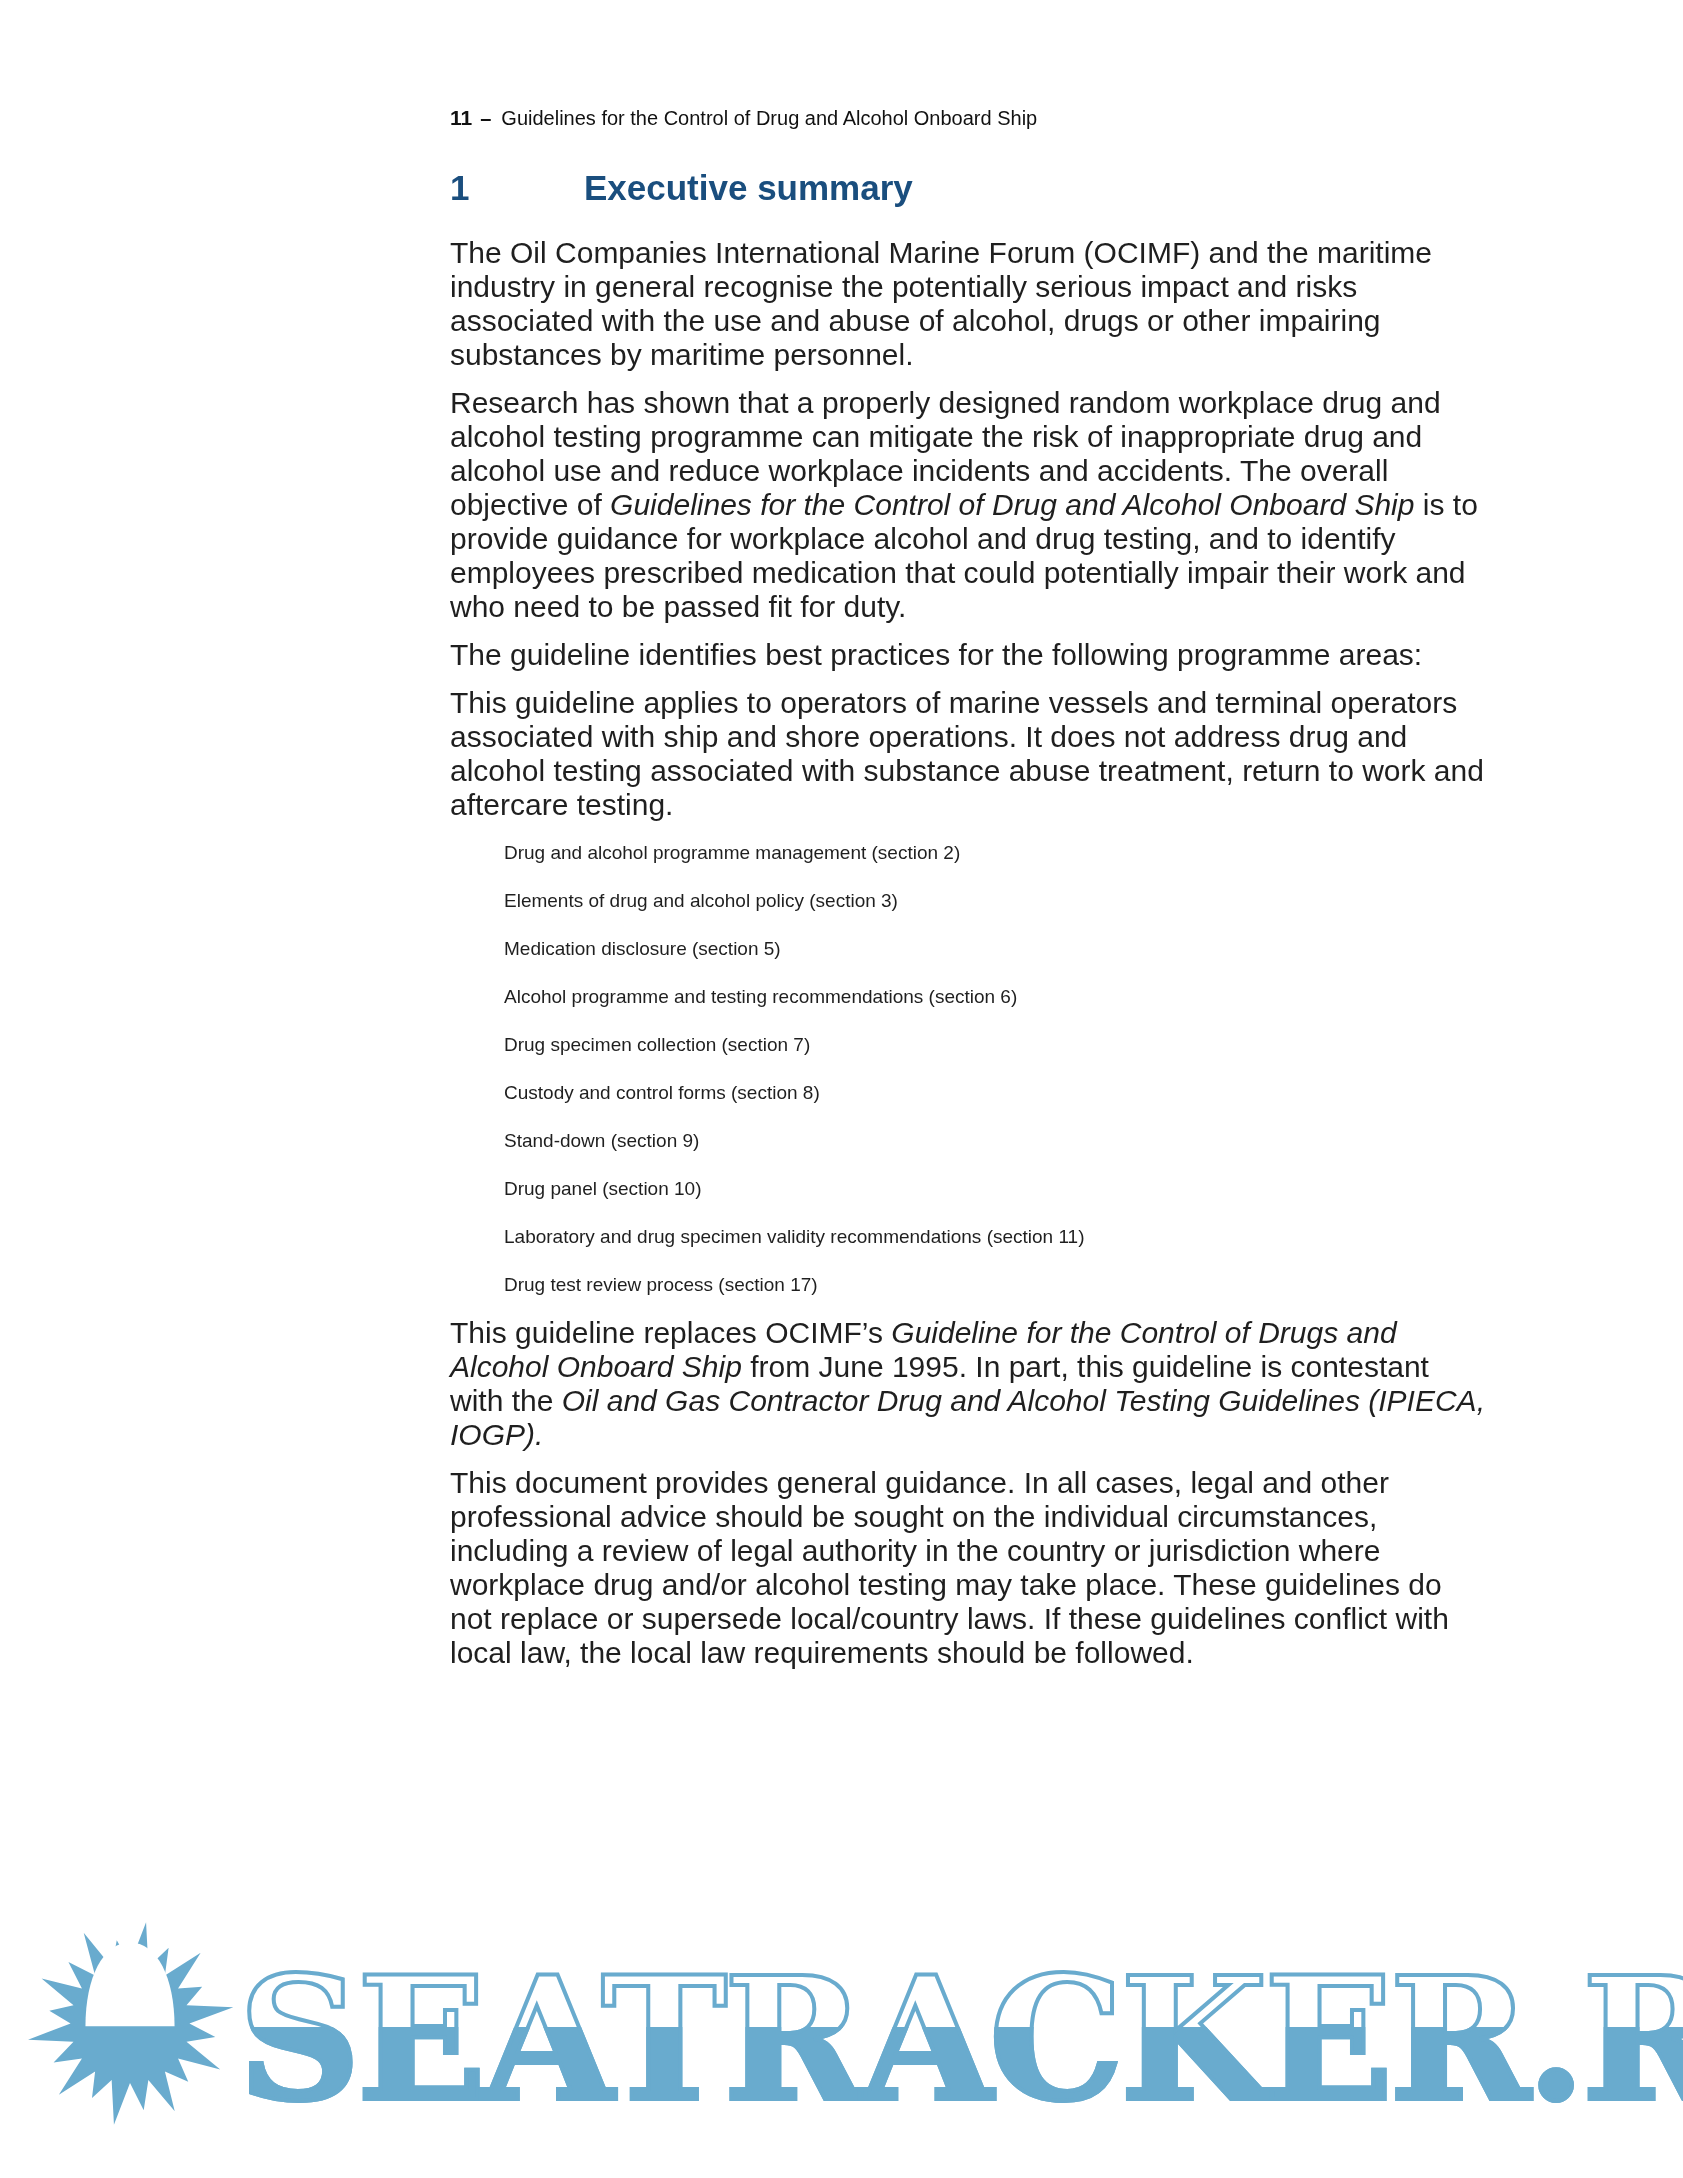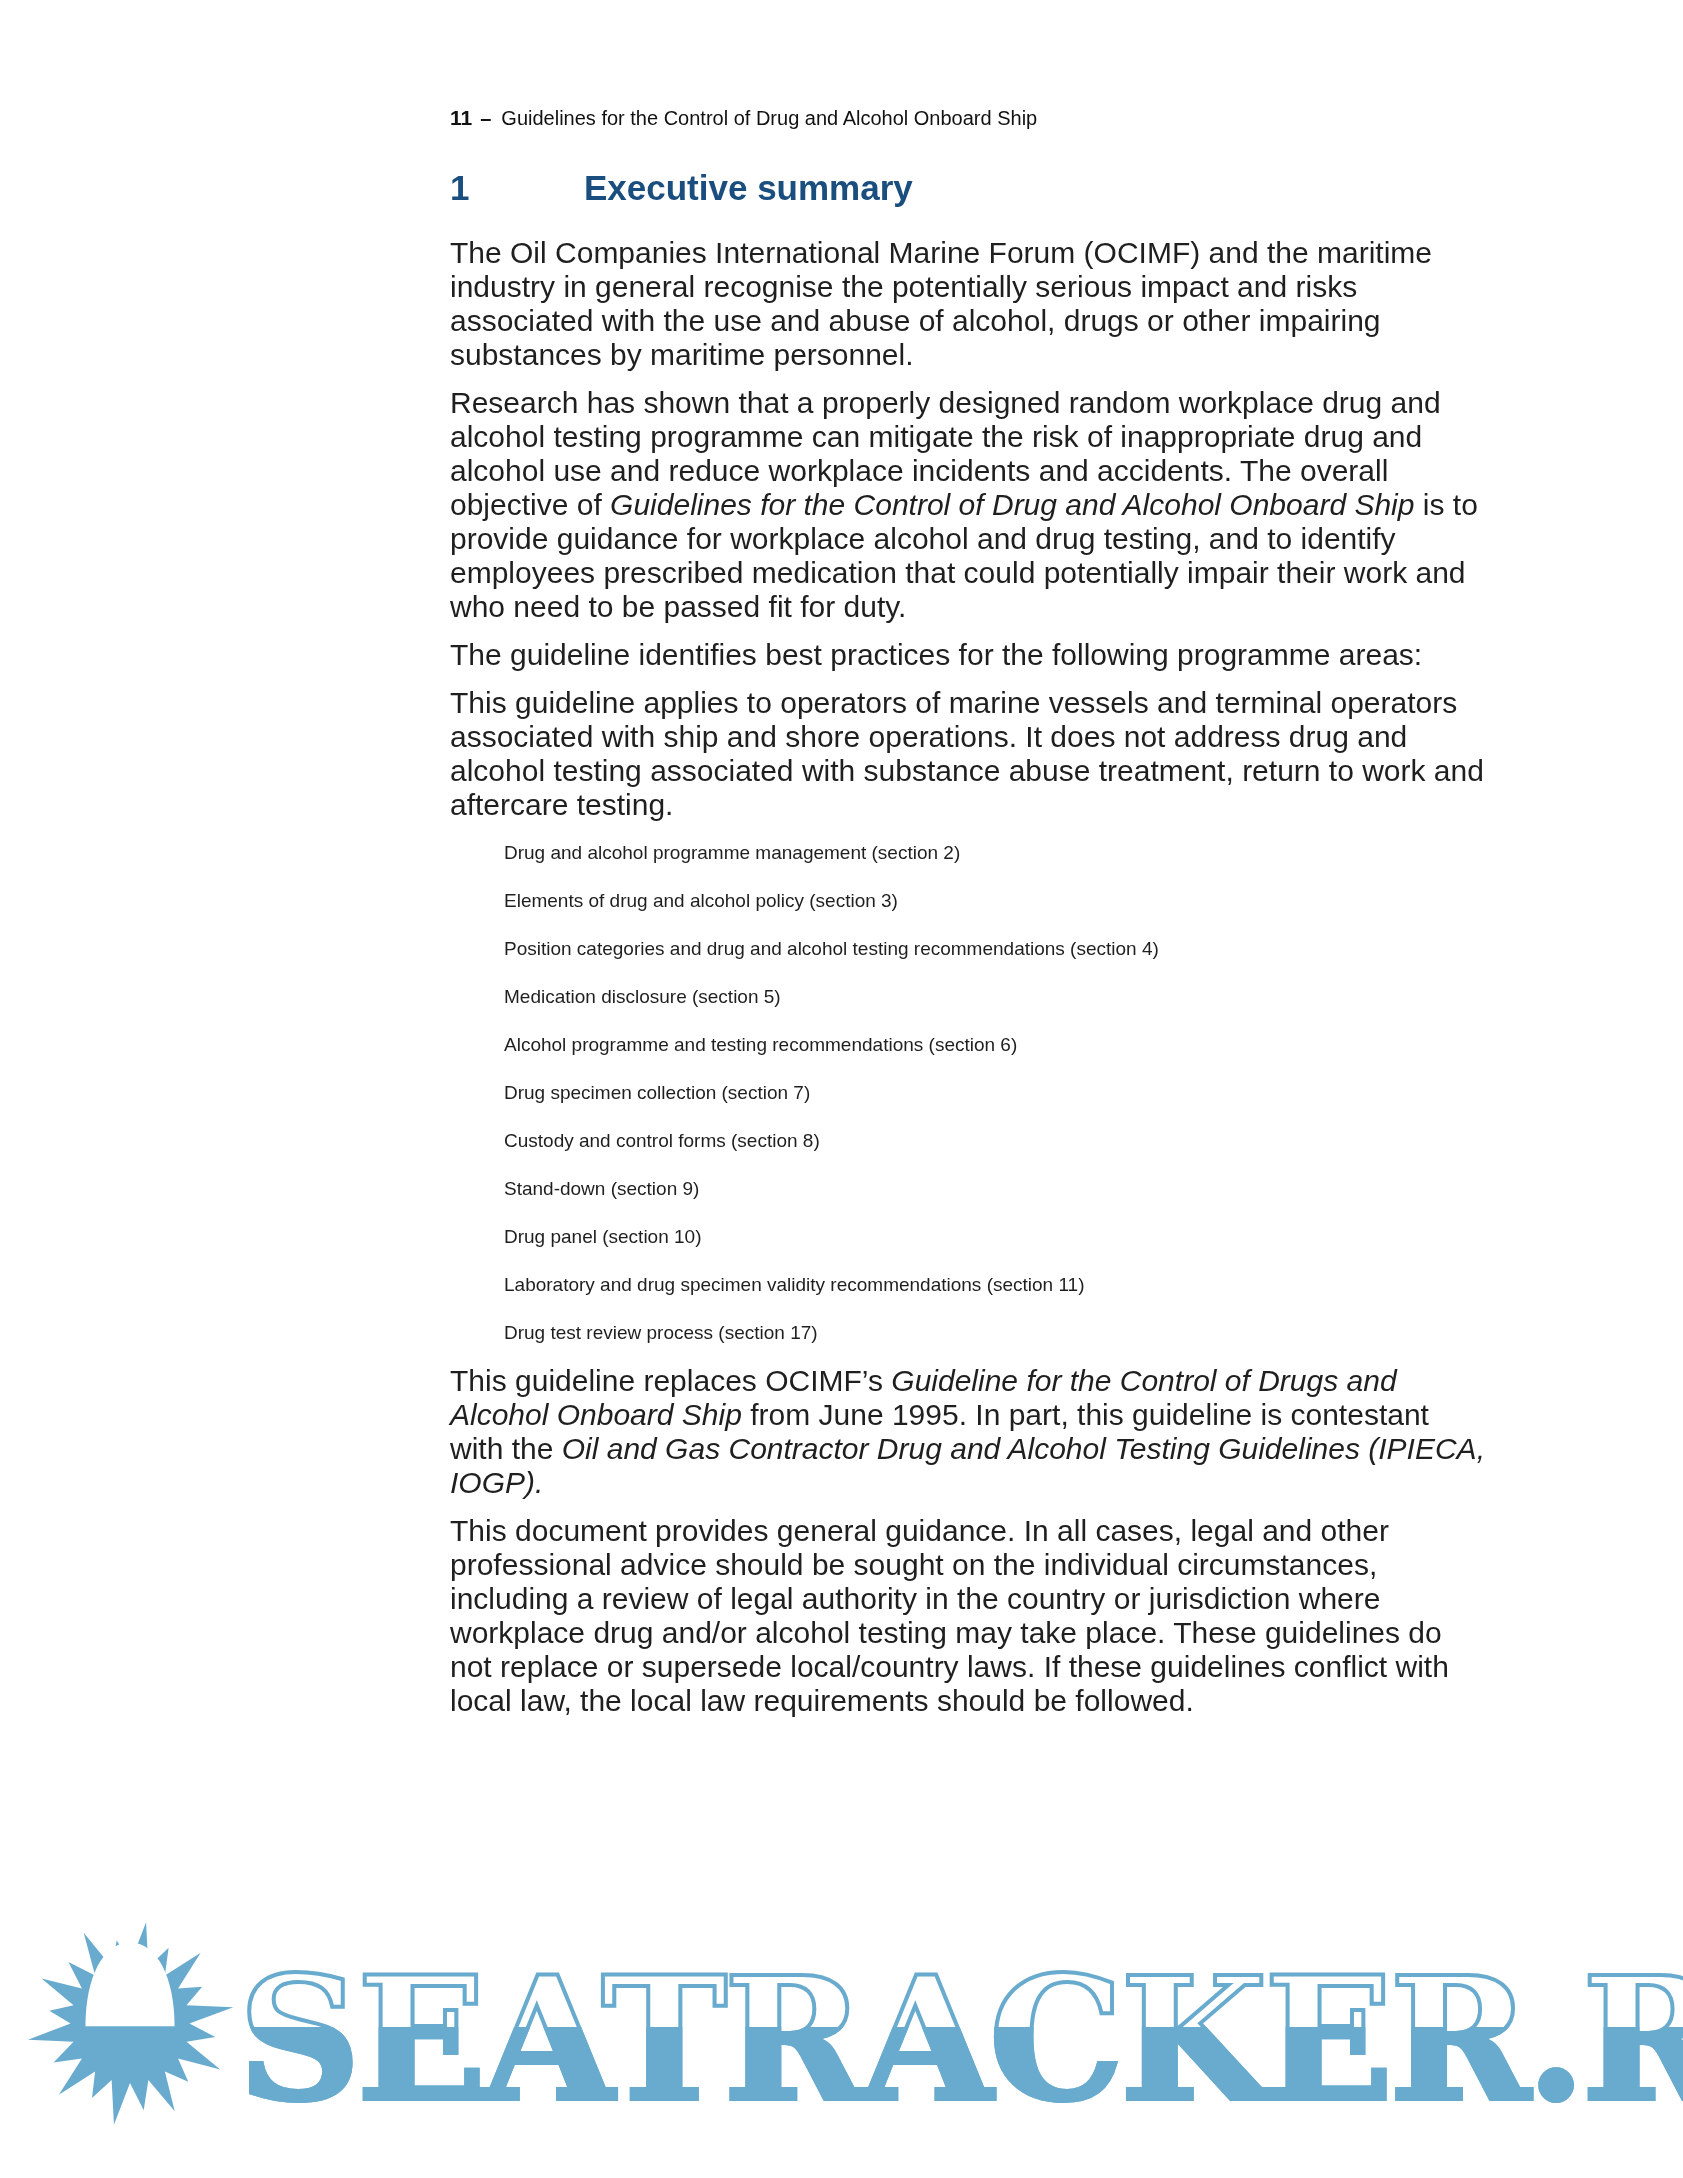--- a/index.html
+++ b/index.html
@@ -99,21 +99,20 @@
     </h1>
 
     <main class="body-copy" id="content">
         <p><span>The Oil Companies International Marine Forum (OCIMF) and the maritime industry in general recognise the potentially serious impact and risks associated with the use and abuse of alcohol, drugs or other impairing substances by maritime personnel.</span></p>
         <p><span>Research has shown that a properly designed random workplace drug and alcohol testing programme can mitigate the risk of inappropriate drug and alcohol use and reduce workplace incidents and accidents. The overall objective of </span><i>Guidelines for the Control of Drug and Alcohol Onboard Ship</i><span> is to provide guidance for workplace alcohol and drug testing, and to identify employees prescribed medication that could potentially impair their work and who need to be passed fit for duty.</span></p>
         <p><span>The guideline identifies best practices for the following programme areas:</span></p>
         <p><span>This guideline applies to operators of marine vessels and terminal operators associated with ship and shore operations. It does not address drug and alcohol testing associated with substance abuse treatment, return to work and aftercare testing.</span></p>
         <div class="doc-list">
           <div class="doc-list-item">Drug and alcohol programme management (section 2)</div>
           <div class="doc-list-item">Elements of drug and alcohol policy (section 3)</div>
-          <div class="doc-list-item">Position categories and drug and alcohol testing recommendations (section 4)</div>
           <div class="doc-list-item">Medication disclosure (section 5)</div>
           <div class="doc-list-item">Alcohol programme and testing recommendations (section 6)</div>
           <div class="doc-list-item">Drug specimen collection (section 7)</div>
           <div class="doc-list-item">Custody and control forms (section 8)</div>
           <div class="doc-list-item">Stand-down (section 9)</div>
           <div class="doc-list-item">Drug panel (section 10)</div>
           <div class="doc-list-item">Laboratory and drug specimen validity recommendations (section 11)</div>
           <div class="doc-list-item">Drug test review process (section 17)</div>
         </div>
         <p><span>This guideline replaces OCIMF’s </span><i>Guideline for the Control of Drugs and Alcohol Onboard Ship</i><span> from June 1995. In part, this guideline is contestant with the </span><i>Oil and Gas Contractor Drug and Alcohol Testing Guidelines (IPIECA, IOGP).</i></p>

